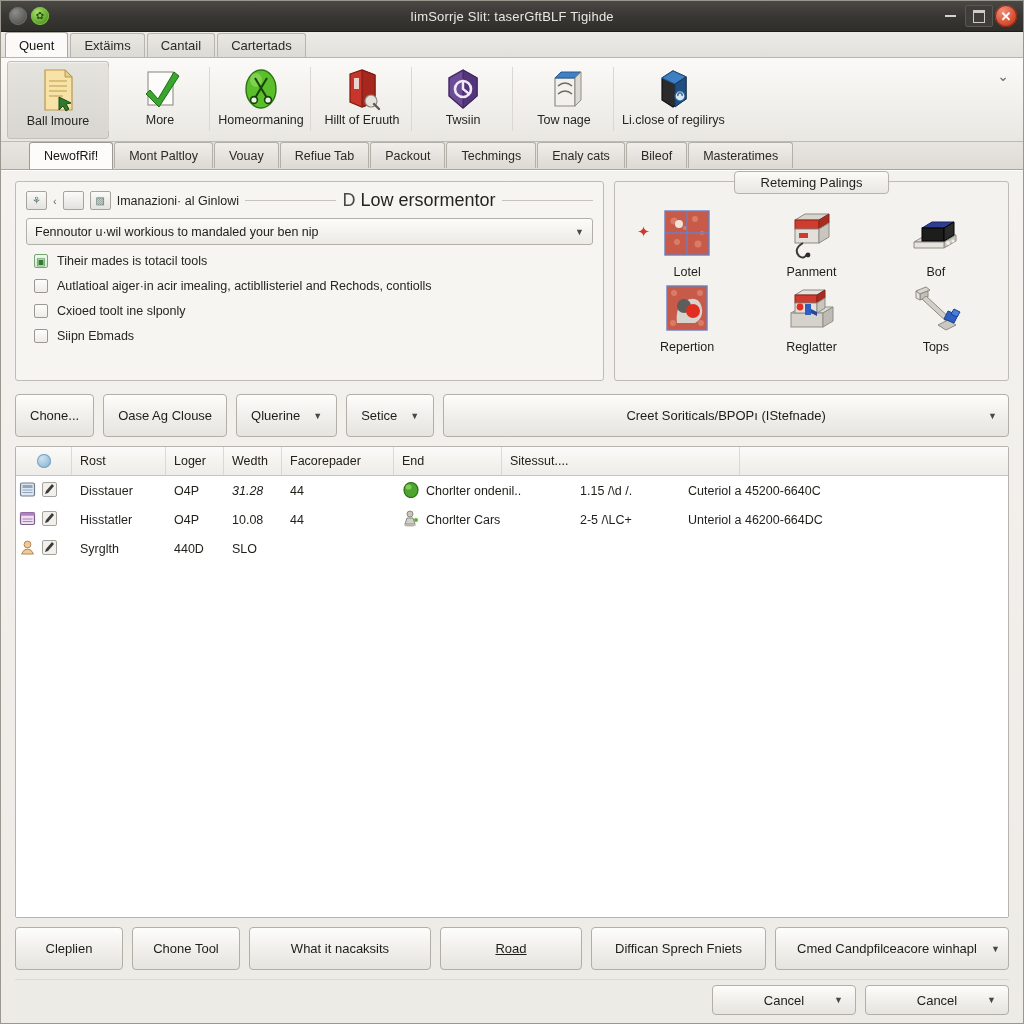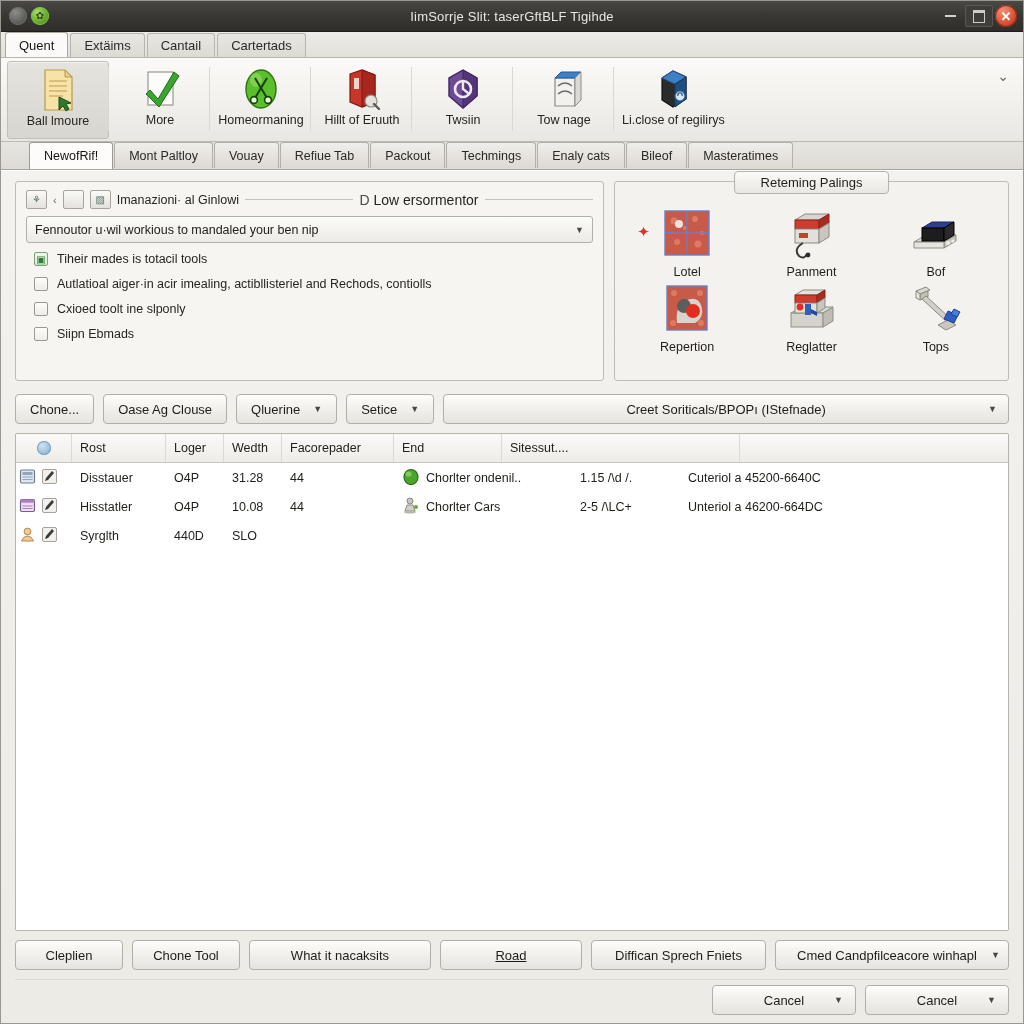--- a/index.html
+++ b/index.html
@@ -144,21 +144,21 @@
     background:#f3f2ee;
   }
 
   .lp-head{display:flex;align-items:center;gap:6px;margin-bottom:7px;}
   .sm-ico{width:19px;height:17px;border:1px solid #a7a49d;background:linear-gradient(180deg,#fafaf8,#e4e2dd);
     border-radius:2px;display:flex;align-items:center;justify-content:center;font-size:10px;color:#55756a;}
   .sm-ico.blank{color:transparent;}
   .lp-caret{color:#6a6760;font-size:11px;}
   .lp-title{font-size:12.5px;color:#26241f;white-space:nowrap;}
   .lp-rule{flex:1 1 auto;height:1px;background:#c6c3bc;}
-  .lp-sub{font-size:14px;color:#26241f;white-space:nowrap;}
+  .lp-sub{font-size:18px;color:#26241f;white-space:nowrap;}
   .lp-sub .d{color:#4b4944;}
 
   .combo{
     height:27px;border:1px solid #b3b0a9;border-radius:3px;
     background:linear-gradient(180deg,#fcfcfa,#eceae5);
     display:flex;align-items:center;padding:0 8px;
     font-size:12.5px;color:#23211c;margin-bottom:9px;
     box-sizing:border-box;
   }
   .combo .txt{flex:1 1 auto;overflow:hidden;white-space:nowrap;}
@@ -183,21 +183,21 @@
   }
   .grid{display:grid;grid-template-columns:repeat(3,1fr);row-gap:2px;padding-top:4px;}
   .gcell{display:flex;flex-direction:column;align-items:center;}
   .gimg{width:72px;height:58px;display:flex;align-items:center;justify-content:center;position:relative;}
   .glb{font-size:12.5px;color:#201e1a;margin-top:1px;}
   .spark{position:absolute;left:-14px;top:26px;color:#d8342a;font-size:15px;line-height:0;}
 
   
   .actionbar{display:flex;gap:9px;margin:13px 0 9px;flex:0 0 29px;}
   .btn{
-    height:30px;border:1px solid #b2afa8;border-radius:4px;
+    height:43px;border:1px solid #b2afa8;border-radius:4px;
     background:linear-gradient(180deg,#fdfdfb 0%,#f2f0ec 48%,#e6e4df 100%);
     font-size:13px;color:#1f1d19;
     display:flex;align-items:center;justify-content:center;
     padding:0 14px;white-space:nowrap;box-sizing:border-box;
   }
   .btn .dd{margin-left:13px;font-size:9px;color:#4a4843;}
   .btn.grow{flex:1 1 auto;justify-content:center;position:relative;}
   .btn.grow .dd{position:absolute;right:11px;}
 
   
@@ -610,21 +610,21 @@
             </span>
             <span>
               <svg width="17" height="17" viewBox="0 0 17 17">
                   <rect x="1.5" y="1.5" width="14" height="14" rx="1.5" fill="#f2f0ec" stroke="#a6a39c" stroke-width="1"></rect>
                   <path d="M4 13 l3 -1 l6 -7 l-2 -2 l-6 7 z" fill="#3a3a38"></path>
                 </svg>
             </span>
           </div>
           <div class="td" style="width:94px;">Disstauer</div>
           <div class="td" style="width:58px;">O4P</div>
-          <div class="td" style="width:58px;">31.28</div>
+          <div class="td" style="width:58px;font-style:italic;">31.28</div>
           <div class="td" style="width:112px;">44</div>
           <div class="td" style="width:178px;">
             <span>
               <svg width="18" height="17" viewBox="0 0 18 17">
                   <ellipse cx="9" cy="9" rx="7" ry="7.5" fill="#4ca62c" stroke="#276d12" stroke-width="1.2"></ellipse>
                   <ellipse cx="6.5" cy="6" rx="3" ry="2.6" fill="#9bdb78" opacity=".7"></ellipse>
                 </svg>
             </span>
             <span>Chorlter ondenil..</span>
           </div>

